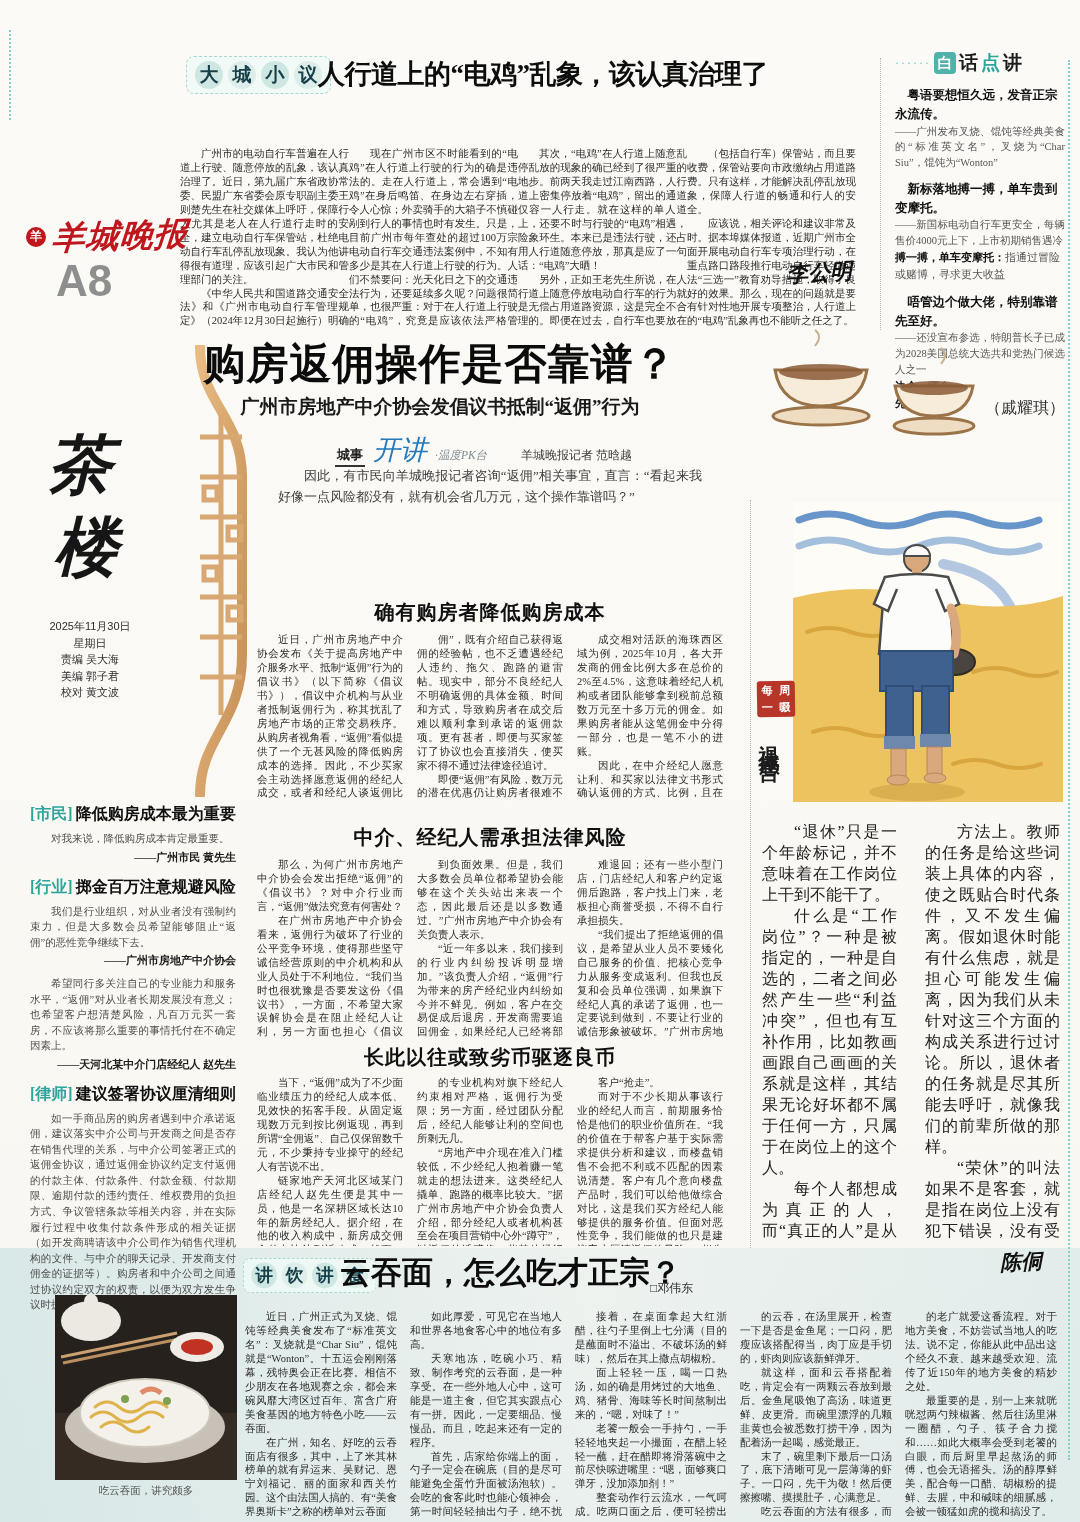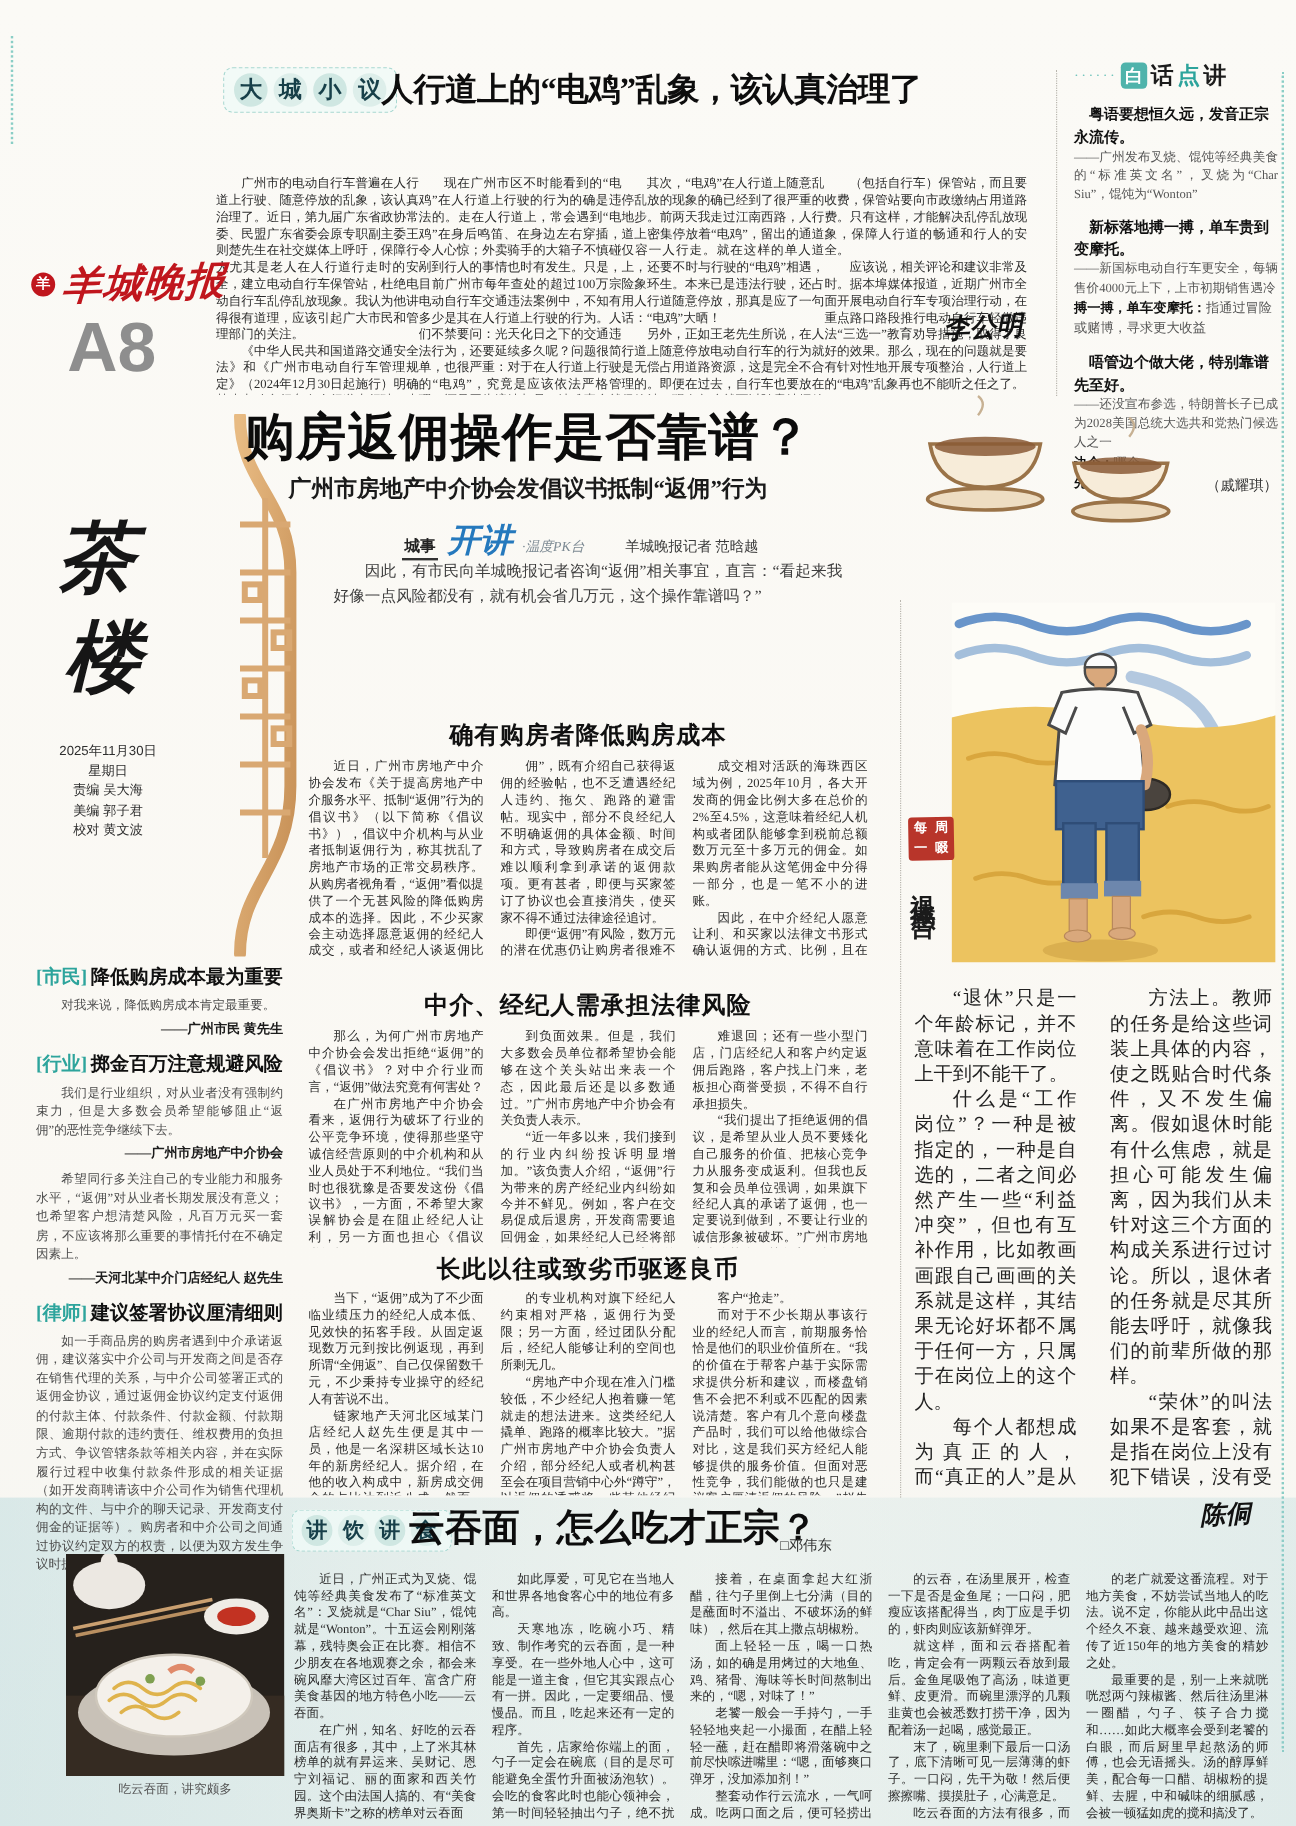--- a/index.html
+++ b/index.html
@@ -13,21 +13,21 @@
   .edge-right{right:10px;top:60px;height:1400px;border-right:2px dotted #6fc4bb;opacity:.8}
   .edge-left{left:9px;top:30px;height:90px;border-left:2px dotted #6fc4bb;opacity:.8}
   .sep-v{border-left:1px dotted #b9b6ae}
 
   
   .masthead{left:26px;top:214px;width:160px;display:flex;align-items:center;gap:6px}
   .m-logo{width:20px;height:20px;border-radius:50%;background:#c0161d;color:#fff;font-size:12px;
     font-weight:bold;display:flex;align-items:center;justify-content:center;flex:0 0 auto}
   .m-name{font-size:33px;font-weight:900;color:#c0161d;font-style:italic;letter-spacing:1px;
     transform:skewX(-6deg) rotate(-2deg);white-space:nowrap}
-  .m-page{left:56px;top:256px;font-size:58px;font-weight:bold;color:#8e8e8e;
+  .m-page{left:56px;top:256px;font-size:44px;font-weight:bold;color:#8e8e8e;
     font-family:"Liberation Sans","DejaVu Sans",sans-serif}
 
   
   .badge{display:flex;gap:5px;align-items:center;padding:4px 8px;border:1px dashed #a8d8d1;
     border-radius:8px;background:rgba(240,250,248,.8)}
   .badge b{width:28px;height:28px;border-radius:50%;background:#cfe7e2;color:#173f49;
     font-size:19px;font-weight:bold;display:flex;align-items:center;justify-content:center;
     font-family:"Liberation Serif",serif}
   .badge b:nth-child(even){background:#ddeeea}
 
@@ -44,29 +44,29 @@
   .d-badge{display:flex;align-items:center;gap:3px;margin-bottom:10px}
   .d-dots{color:#6fc4bb;font-size:12px;letter-spacing:2px}
   .d-badge .sq{width:22px;height:22px;background:#4fb3ab;color:#fff;font-size:15px;font-weight:bold;
     display:flex;align-items:center;justify-content:center;border-radius:4px}
   .d-badge .dk{font-size:19px;font-weight:900;color:#1c1c1c}
   .d-badge .tl{font-size:19px;font-weight:900;color:#2da49c}
   .d-head{font-size:12.5px;font-weight:bold;color:#111;line-height:1.5;text-indent:1em;margin-top:9px}
   .d-note{font-size:10.5px;color:#555;line-height:1.5;text-align:justify}
   .d-gloss{font-size:11px;line-height:1.6;color:#555}
   .d-gloss b{color:#111}
-  .d-cred{font-size:12px;color:#333}
+  .d-cred{font-size:16px;color:#333}
 
   
   .main-title{left:200px;top:336px;width:480px;text-align:center;font-size:42px;font-weight:900;
     letter-spacing:1px;color:#0b0b0b;white-space:nowrap}
   .main-sub{left:200px;top:394px;width:480px;text-align:center;font-size:19px;font-weight:600;color:#1a1a1a;white-space:nowrap}
   .kicker{left:335px;top:432px;display:flex;align-items:baseline;gap:8px;white-space:nowrap}
   .k-small{font-size:13px;font-weight:bold;border-bottom:2px solid #333;padding:0 2px 1px}
-  .k-big{font-size:27px;font-weight:700;color:#2579bd;font-style:italic}
+  .k-big{font-size:27px;font-weight:400;color:#2579bd;font-style:italic}
   .k-tag{font-size:11.5px;color:#7d8a93;font-style:italic}
   .k-rep{font-size:12px;color:#3c3c3c;margin-left:26px}
   .intro{left:278px;top:466px;width:424px}
   .intro p{font-size:13px;line-height:1.58;text-indent:2em;text-align:justify;color:#3d3d3d}
   .sec-head{width:466px;text-align:center;font-size:20px;font-weight:900;color:#101010;letter-spacing:1px;white-space:nowrap}
 
   
   .cha{left:48px;top:422px;font-size:64px;font-weight:bold;color:#161616;font-style:italic}
   .lou{left:54px;top:504px;font-size:64px;font-weight:bold;color:#161616;font-style:italic}
   .datebox{left:28px;top:618px;width:124px;text-align:center;font-size:11px;line-height:1.5;color:#2e2e2e;

